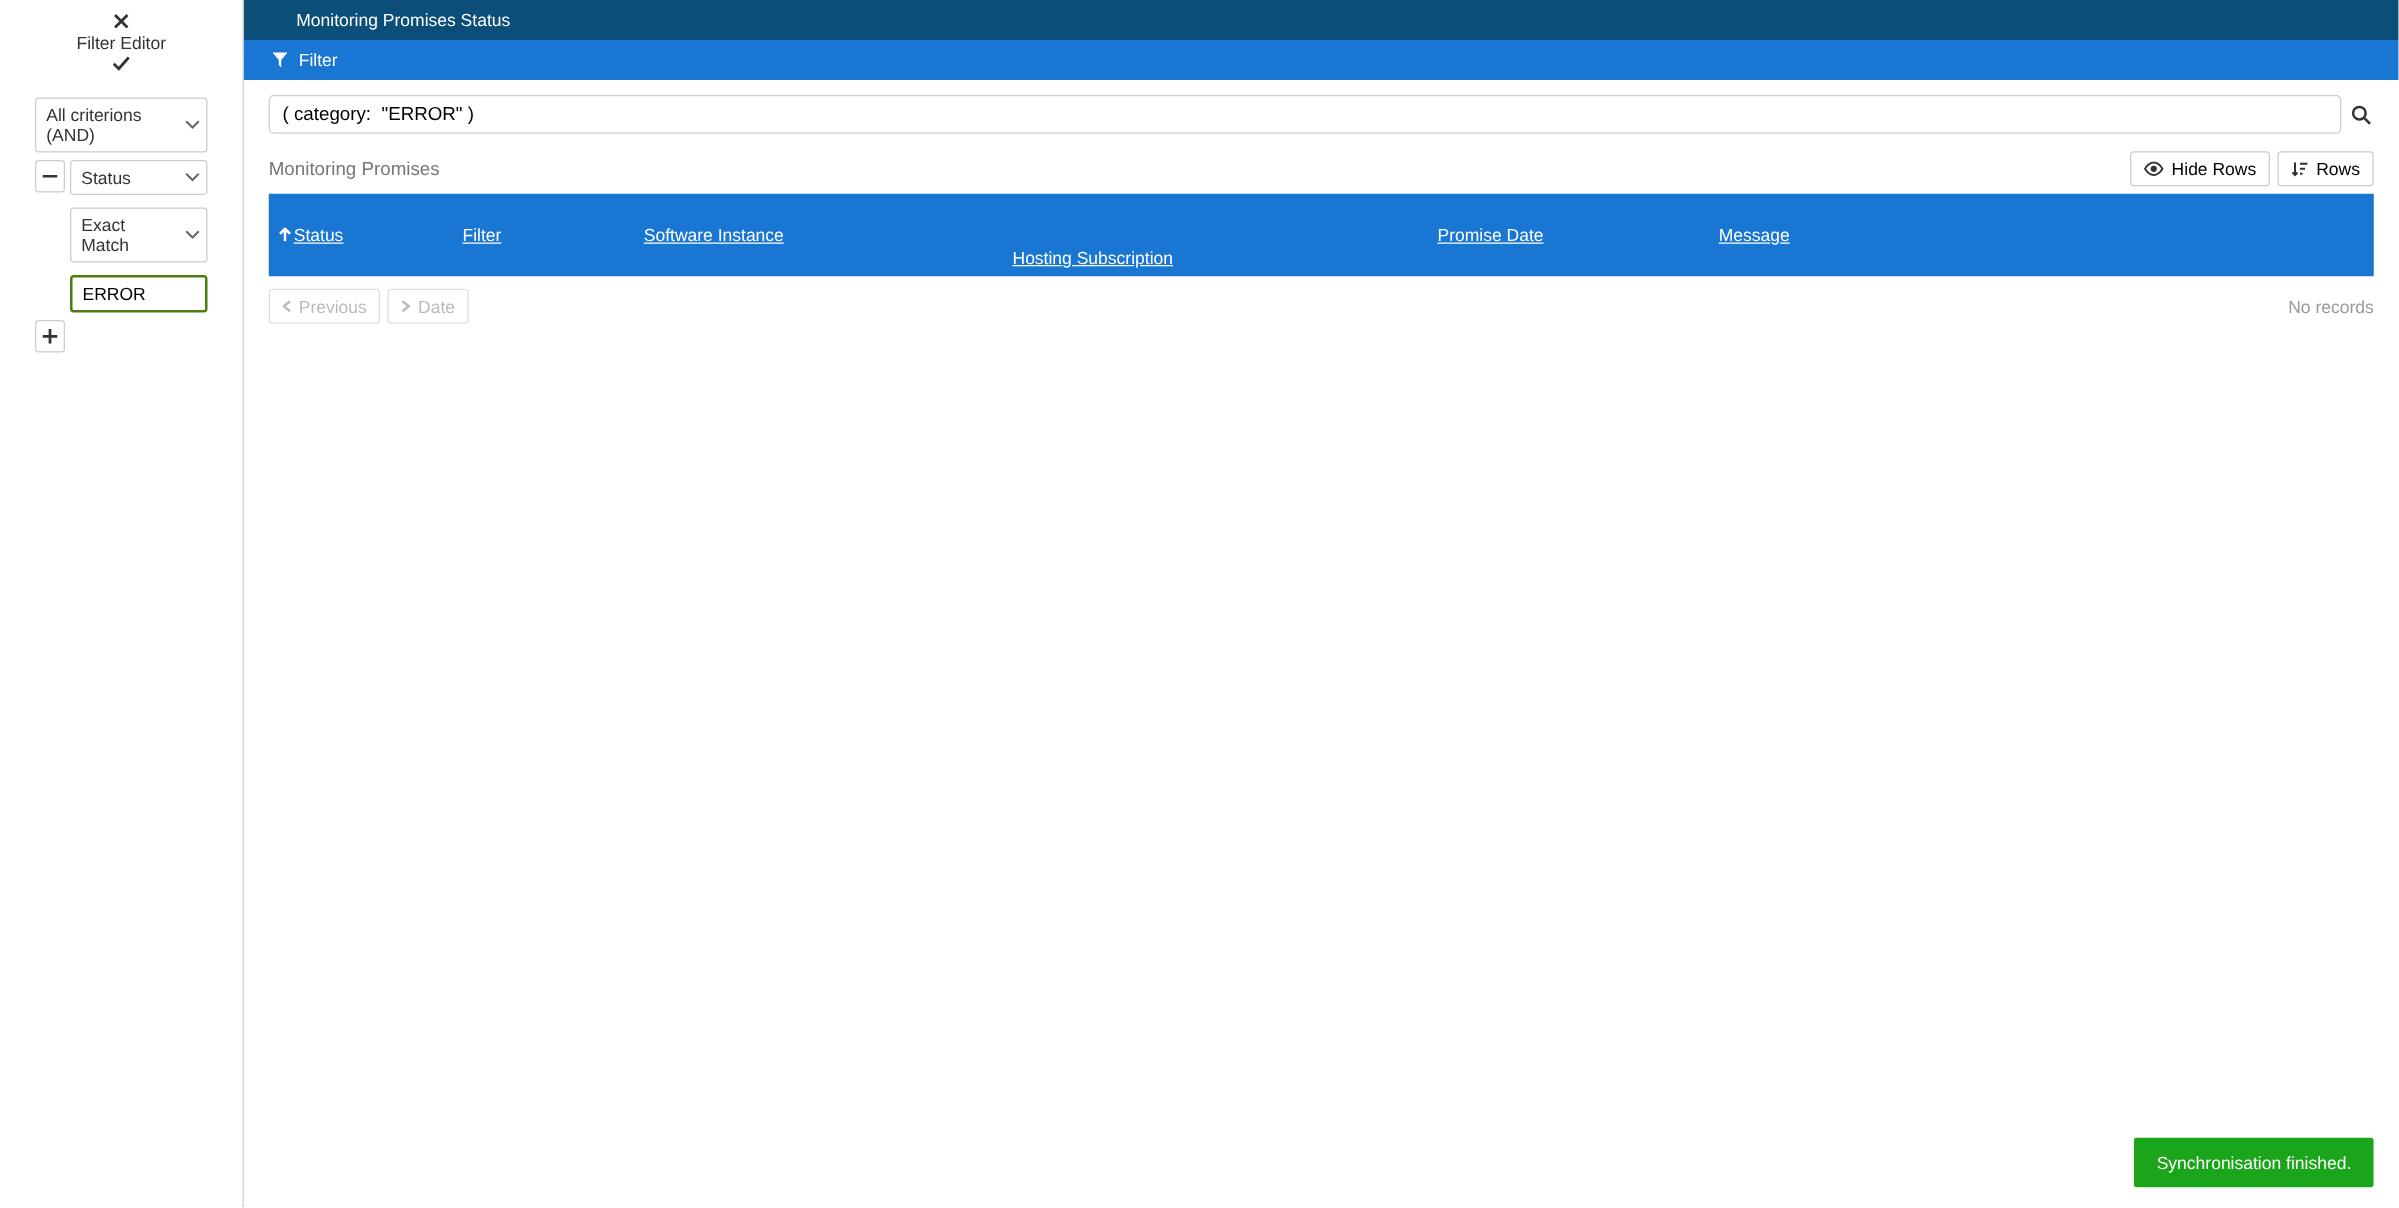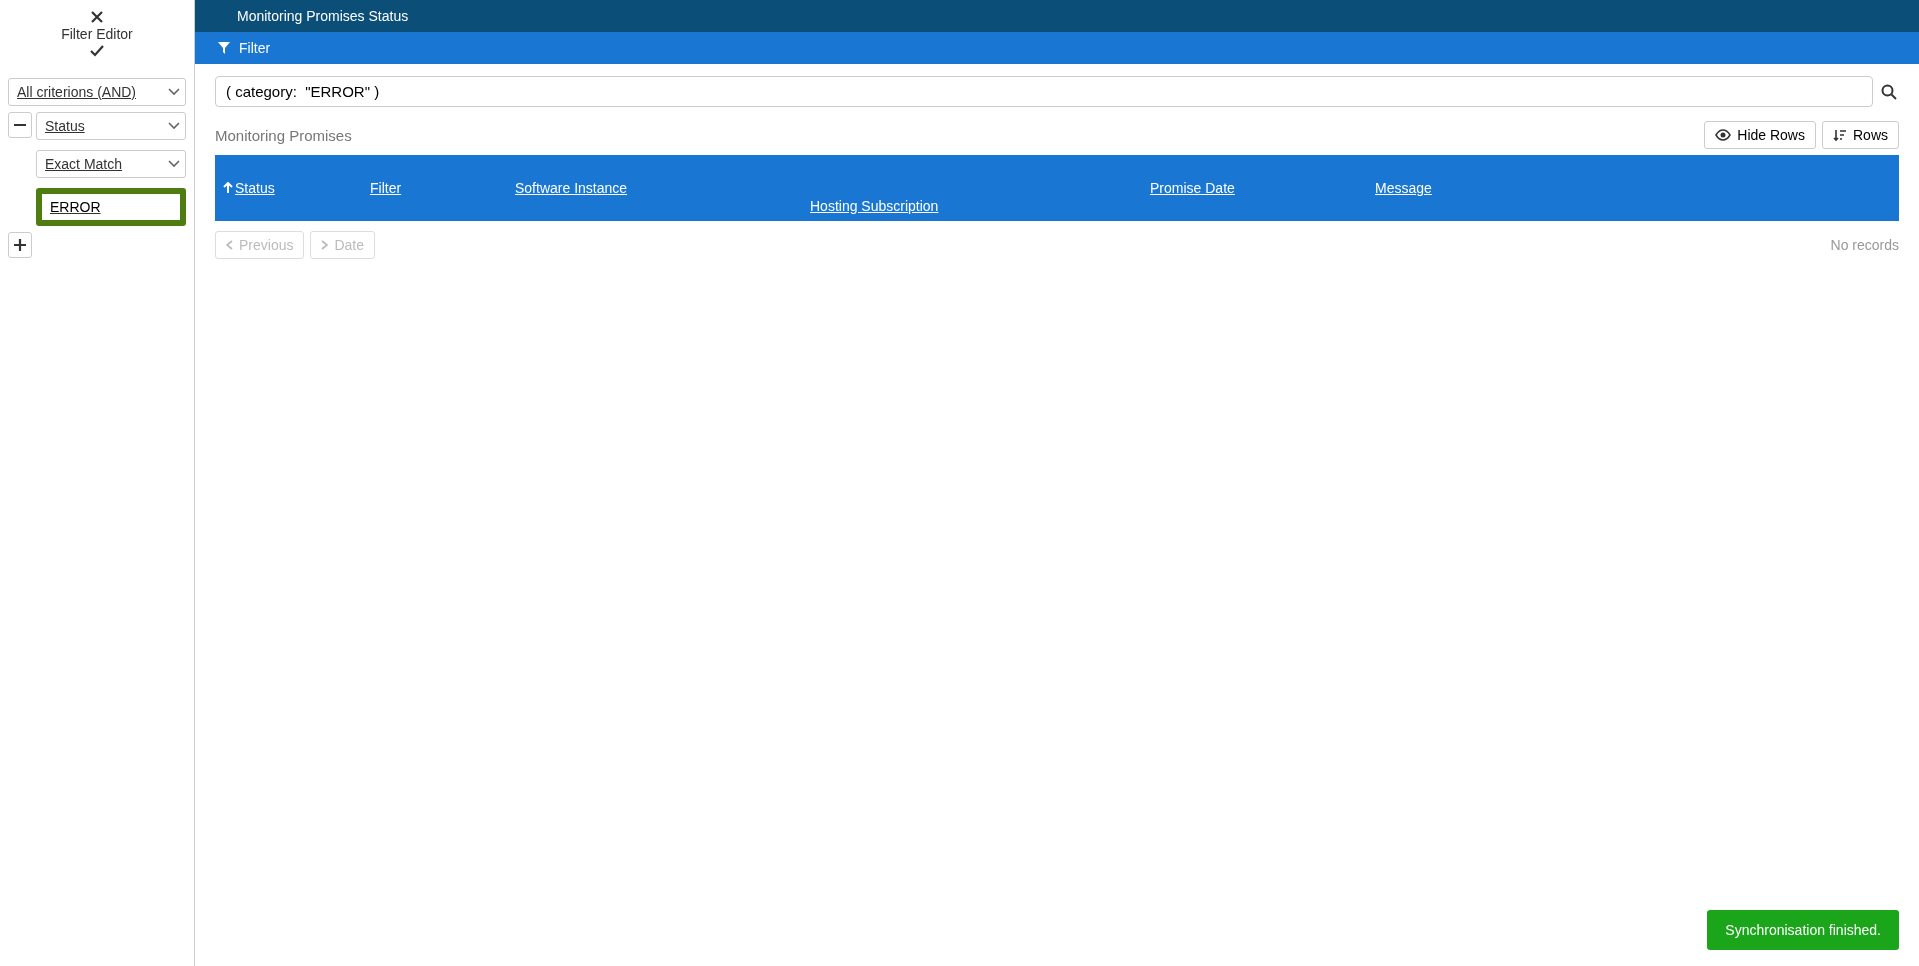--- a/index.html
+++ b/index.html
@@ -30,22 +30,21 @@
     .icon-btn {
       cursor: pointer;
       display: inline-flex;
       align-items: center;
       justify-content: center;
       width: 18px;
       height: 18px;
     }
     
     .sidebar-body {
-      padding: 10px 8px;
-      text-decoration: underline;
+      padding: 10px 28px;
     }
     
     .select-wrap {
       position: relative;
       margin-bottom: 6px;
     }
     
     .select {
       width: 100%;
       border: 1px solid #ccc;
@@ -89,21 +88,21 @@
     
     .filter-fields {
       flex: 1;
       display: flex;
       flex-direction: column;
       gap: 4px;
     }
     
     .text-input {
       width: 100%;
-      border: 6px solid #4d7c0f;
+      border: 2px solid #4d7c0f;
       border-radius: 3px;
       padding: 5px 8px;
       font-size: 14px;
     }
     
     
     .main {
       flex: 1;
       display: flex;
       flex-direction: column;

